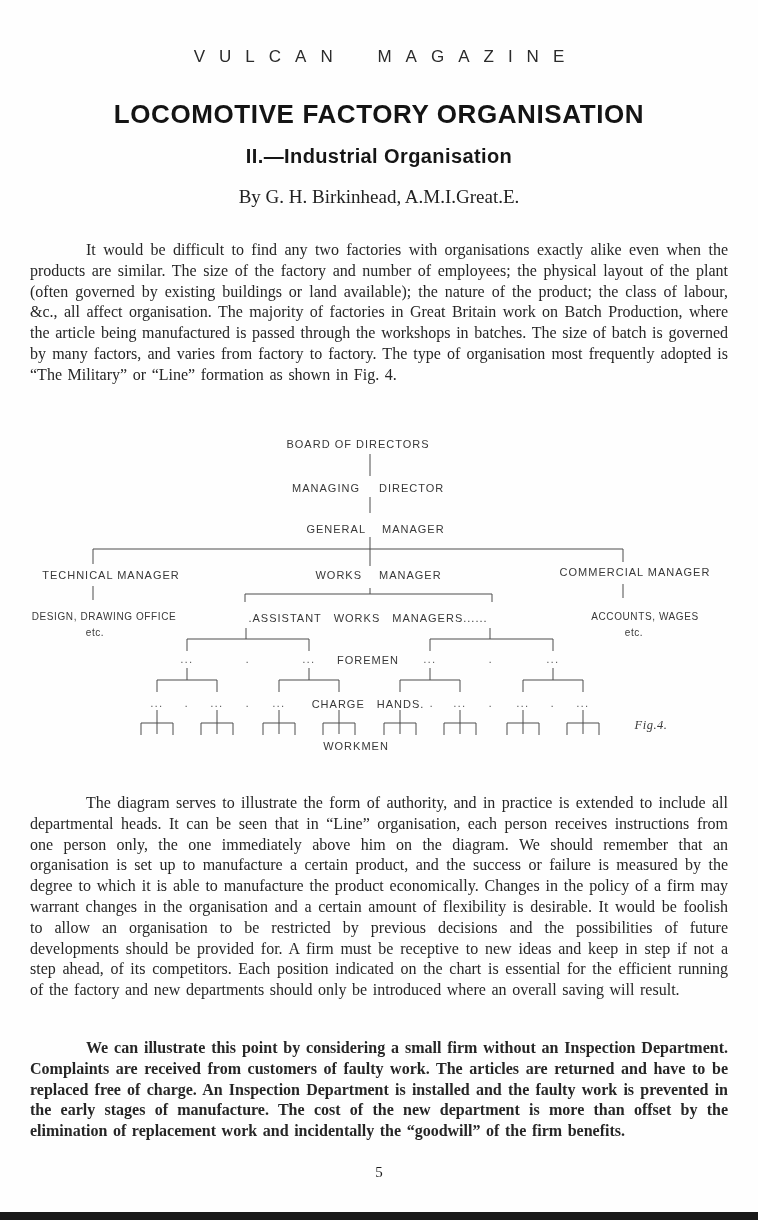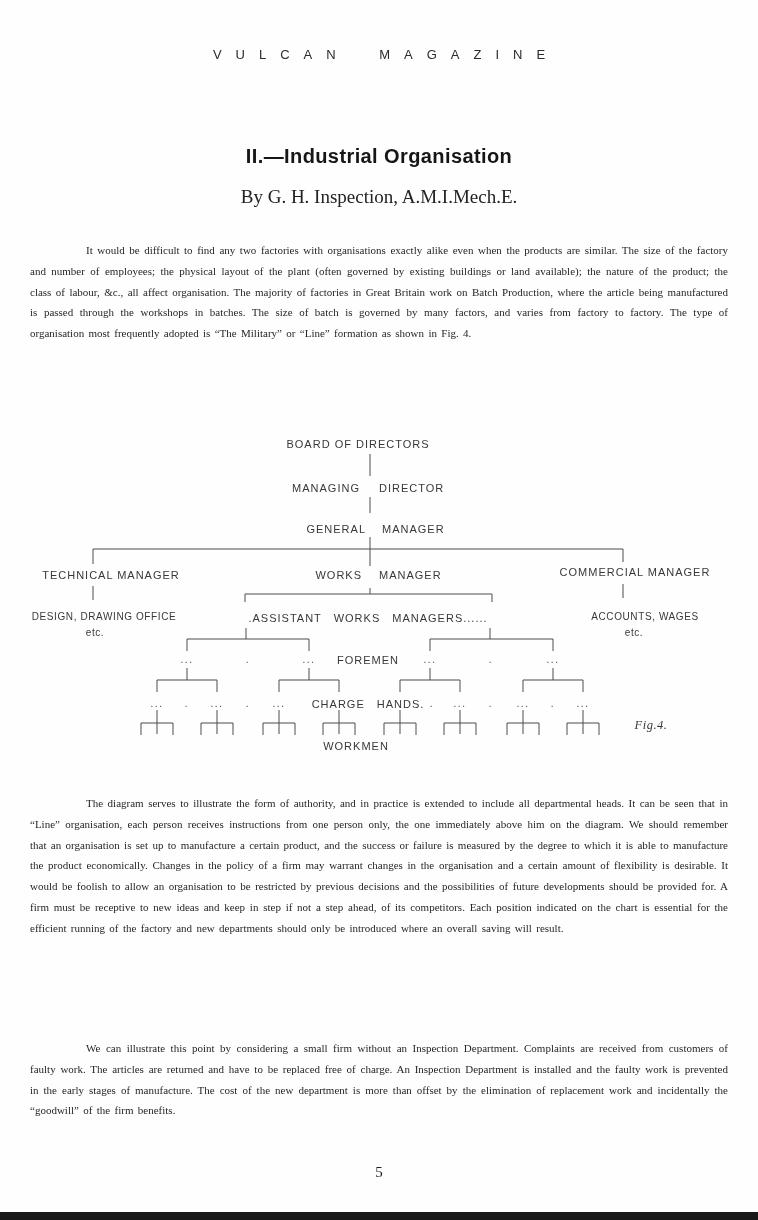--- a/index.html
+++ b/index.html
@@ -4,40 +4,40 @@
 <style>
   html,body { margin:0; padding:0; background:#e8e8e8; }
   .page {
     position:relative; width:758px; height:1220px; margin:0 auto;
     background:#fefefe; overflow:hidden; color:#232323;
     font-family:"Liberation Serif", serif;
   }
   .centered { position:absolute; left:0; right:0; text-align:center; margin:0; }
   .masthead {
     top:47px; font-family:"Liberation Sans", sans-serif; font-weight:400;
-    font-size:13px; letter-spacing:14px; word-spacing:12px; color:#2b2b2b;
+    font-size:17px; letter-spacing:14px; word-spacing:12px; color:#2b2b2b;
     padding-left:14px; 
   }
   .title {
     top:99px; font-family:"Liberation Sans", sans-serif; font-weight:700;
     font-size:26px; letter-spacing:0.6px; color:#141414;
   }
   .subtitle {
     top:145px; font-family:"Liberation Sans", sans-serif; font-weight:700;
     font-size:20px; letter-spacing:0.4px; color:#161616;
   }
   .byline { top:186px; font-size:19px; color:#222; }
   .para {
     position:absolute; left:30px; width:698px; margin:0;
     text-align:justify; text-indent:56px;
-    font-size:11px; line-height:20.8px; word-spacing:1.6px; color:#262626;
+    font-size:16px; line-height:20.8px; word-spacing:1.6px; color:#262626;
   }
   .para1 { top:240px; }
   .para2 { top:784px;margin-top:9px; }
-  .para3 { top:1038px; }
+  .para3 { top:1038px;font-weight:bold; }
   .figure { position:absolute; top:428px; left:0; width:690px; height:335px; }
   .cl { stroke:#4d4d4d; stroke-width:1; fill:none; }
   .chart-text {
     font-family:"Liberation Sans", sans-serif; font-size:11px;
     letter-spacing:1px; fill:#383838;
   }
   .chart-text-sm { font-size:10px; letter-spacing:0.6px; }
   .wide-words { word-spacing:8px; }
   .marks { font-family:"Liberation Sans", sans-serif; font-size:10px; letter-spacing:1.5px; fill:#4a4a4a; }
   .fig-cap {
@@ -48,22 +48,23 @@
   .scan-edge-bottom {
     position:absolute; left:0; right:0; bottom:0; height:8px; background:#191919;
   }
 </style>
 </head>
 <body>
 
 <div class="page">
 
   <div class="centered masthead">VULCAN MAGAZINE</div>
+  <h1 class="centered title">LOCOMOTIVE FACTORY ORGANISATION</h1>
   <h2 class="centered subtitle">II.—Industrial Organisation</h2>
-  <div class="centered byline">By G. H. Inspection, A.M.I.Mech.E.</div>
+  <div class="centered byline">By G. H. Birkinhead, A.M.I.Great.E.</div>
 
   <p class="para para1">It would be difficult to find any two factories with organisations exactly alike even when the products are similar.  The size of the factory and number of employees; the physical layout of the plant (often governed by existing buildings or land available); the nature of the product; the class of labour, &amp;c., all affect organisation.  The majority of factories in Great Britain work on Batch Production, where the article being manufactured is passed through the workshops in batches.  The size of batch is governed by many factors, and varies from factory to factory.  The type of organisation most frequently adopted is “The Military” or “Line” formation as shown in Fig. 4.</p>
 
   <div class="figure">
     <svg width="758" height="335" viewBox="0 0 758 335" xmlns="http://www.w3.org/2000/svg">
 
       <g class="cl">
 
         <path d="M370 26 V48 M370 69 V85 M370 109 V121"></path>
 

